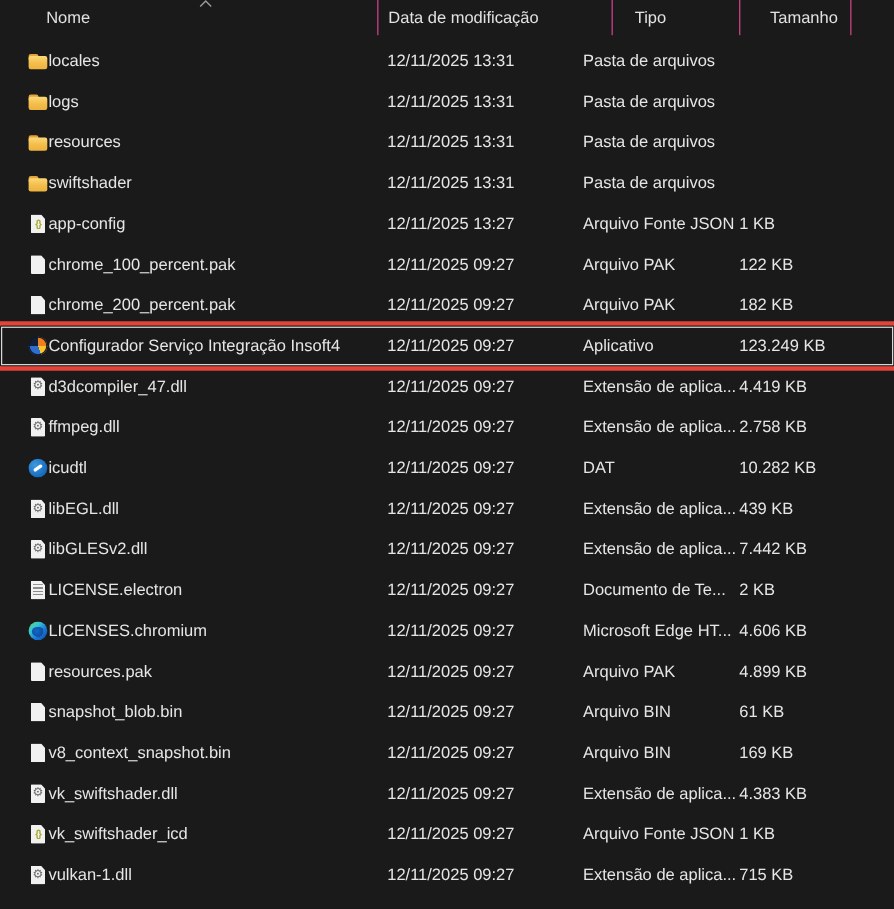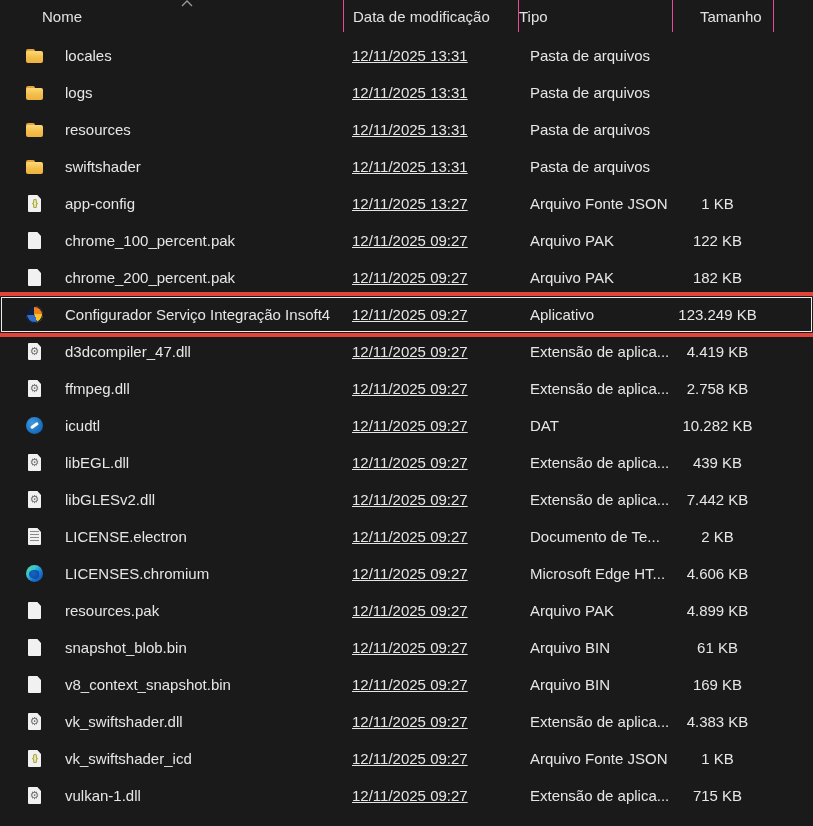--- a/index.html
+++ b/index.html
@@ -20,43 +20,43 @@
     height:32px;
     align-items:center;
     position:relative;
     font-size:15px;
     color:#e2e2e2;
   }
   .hcell { height:100%; display:flex; align-items:center; }
   .hcell.sep { border-left:1px solid #ec4899; }
   .h-name  { padding-left:42px; }
   .h-date  { padding-left:9px; }
-  .h-type  { padding-left:0; }
+  .h-type  { padding-left:20px;margin-left:38px; }
   .h-size  { padding-left:27px; }
   .sort-chevron {
     position:absolute; left:181px; top:0px;
     width:12px; height:7px; display:block;
   }
   .sort-chevron svg { display:block; }
 
   
   .rows { position:absolute; top:37px; left:0; width:813px; }
   .row {
     display:grid;
     grid-template-columns:343px 175px 154px 101px 40px;
     height:37px;
     align-items:center;
     font-size:15px;
     color:#e6e6e6;
     position:relative;
   }
-  .cell-name { display:flex; align-items:center; padding-left:26px; gap:22px; overflow:hidden; white-space:nowrap; }
-  .cell-date { padding-left:9px; white-space:nowrap;text-decoration:underline; }
+  .cell-name { display:flex; align-items:center; padding-left:26px; gap:1px; overflow:hidden; white-space:nowrap; }
+  .cell-date { padding-left:9px; white-space:nowrap; }
   .cell-type { padding-left:12px; white-space:nowrap; overflow:hidden; }
-  .cell-size { text-align:center; padding-right:10px; white-space:nowrap; }
+  .cell-size { text-align:left; padding-right:10px; white-space:nowrap; }
 
   .row.selected { outline:1px solid #ededed; outline-offset:-2px; }
   .row.annotated { box-shadow:0 0 0 4px #e2443a; border-radius:1px; z-index:5; }
 
   
   .icon { width:17px; height:17px; position:relative; flex:none; }
 
   
   .folder-icon { margin-top:1px; }
   .folder-icon::before {

